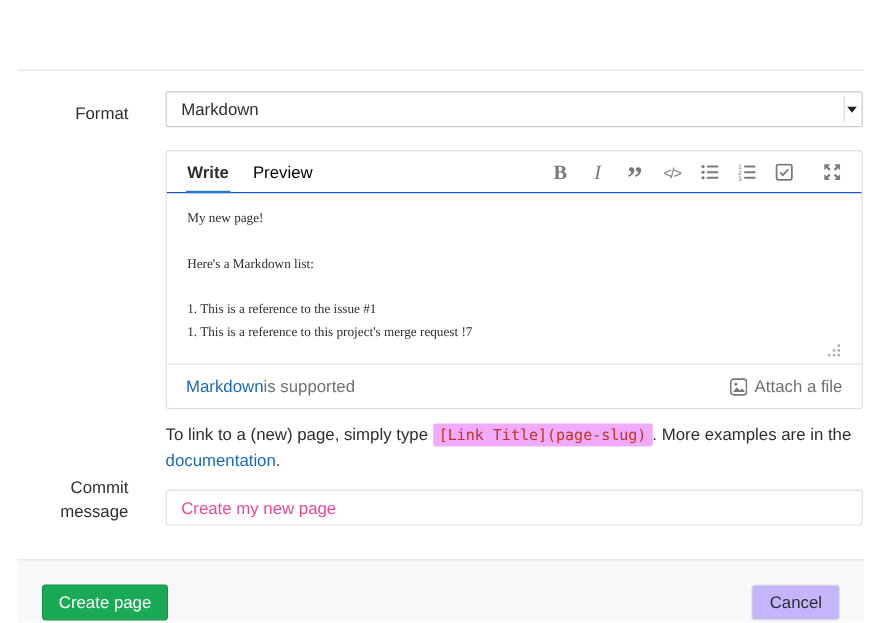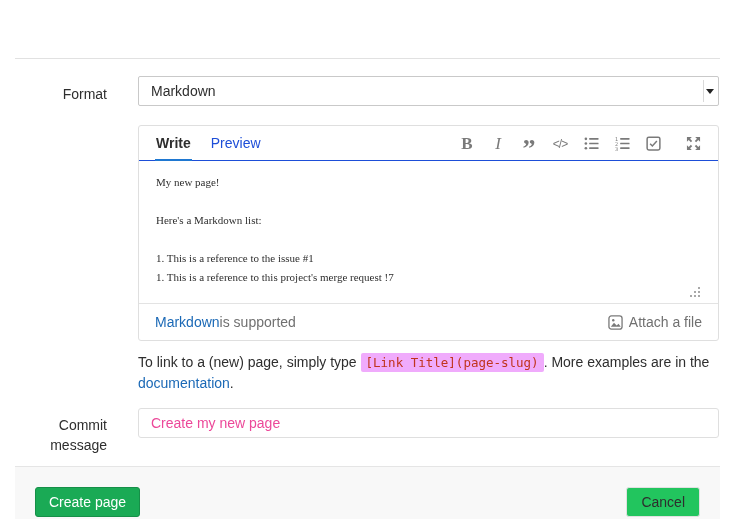--- a/index.html
+++ b/index.html
@@ -13,42 +13,42 @@
   .page-subtitle { font-size:20px; color:#8a8a8a; font-weight:400; }
   .btn-green { position:absolute; right:0; top:-2px; height:33px; background:#1aaa55; color:#fff;
                border:1px solid #168f48; border-radius:4px; font-size:14px; padding:0 15px;
                font-family:"Liberation Sans", sans-serif; cursor:pointer; }
   .header-divider { position:absolute; left:15px; right:15px; top:58px; border-bottom:1px solid #e1e1e1; }
 
   
   .form-label { position:absolute; left:0; width:107px; text-align:right; font-size:14px; color:#2e2e2e; font-weight:400; line-height:20px; }
   .lbl-format { top:84px; }
   .lbl-content { top:133px; }
-  .lbl-commit { top:415px; }
+  .lbl-commit { top:396px; }
 
   
   .select-wrap { position:absolute; left:138px; top:76px; width:581px; height:30px; }
   .select-wrap select {
     width:100%; height:100%; -webkit-appearance:none; appearance:none;
     background:#fff; border:1px solid #c9c9c9; border-radius:2px;
     font-size:14px; color:#2e2e2e; padding:0 24px 0 12px;
     font-family:"Liberation Sans", sans-serif;
   }
   .select-wrap::before { content:""; position:absolute; right:15px; top:4px; bottom:4px; width:1px; background:#d9d9d9; }
   .select-wrap::after { content:""; position:absolute; right:5px; top:13px; width:0; height:0;
     border:4px solid transparent; border-top:5px solid #222; }
 
   
   .editor { position:absolute; left:138px; top:125px; width:581px; height:216px;
             border:1px solid #dfdfdf; border-radius:3px; background:#fff; }
   .editor-toolbar { position:relative; height:35px; border-bottom:1px solid #1d4ed8; display:flex; align-items:stretch; padding:0 16px; }
   .tab { display:inline-flex; align-items:center; font-size:14px; cursor:pointer;
          border-bottom:2px solid transparent; margin-bottom:-1px; padding:0 1px; }
   .tab.active { font-weight:700; color:#2e2e2e; border-bottom-color:#1f78d1; }
-  .tab.inactive { color:#1d4ed8; margin-left:18px; }
+  .tab.inactive { color:#000000; margin-left:18px; }
   .toolbar-spacer { flex:1; }
   .icon-btn { background:none; border:none; color:#7a7a7a; cursor:pointer; margin-left:13px;
               display:inline-flex; align-items:center; justify-content:center; padding:0; height:35px; width:18px;
               font-family:"Liberation Serif", serif; }
   .icon-btn svg { display:block; }
   .glyph-bold { font-size:17px; font-weight:700; }
   .glyph-italic { font-size:17px; font-style:italic; }
   .glyph-quote { font-size:26px; line-height:10px; position:relative; top:5px; font-weight:700; }
   .glyph-code { font-size:12px; font-family:"Liberation Sans", sans-serif; letter-spacing:-1px; }
   .icon-btn.fullscreen { margin-left:22px; }
@@ -79,21 +79,21 @@
   .commit-input { position:absolute; left:138px; top:408px; width:581px; height:30px;
                   border:1px solid #dfdfdf; border-radius:3px; font-size:14px; color:#ec4899;
                   padding:0 12px; font-family:"Liberation Sans", sans-serif; background:#fff; }
 
   
   .form-actions { position:absolute; left:15px; right:15px; top:466px; height:53px;
                   background:#f8f8f8; border-top:1px solid #e5e5e5; }
   .btn-create { position:absolute; left:20px; top:20px; height:30px; background:#1aaa55; color:#fff;
                 border:1px solid #168f48; border-radius:3px; font-size:14px; padding:0 13px;
                 font-family:"Liberation Sans", sans-serif; cursor:pointer; }
-  .btn-cancel { position:absolute; right:20px; top:20px; height:30px; background:#22c55e; color:#2e2e2e;
+  .btn-cancel { position:absolute; right:20px; top:20px; height:30px; background:#c4b5fd; color:#2e2e2e;
                 border:1px solid #e1e1e1; border-radius:3px; font-size:14px; padding:0 14px;
                 font-family:"Liberation Sans", sans-serif; cursor:pointer; }
 </style>
 </head>
 <body>
 
 <div id="app">
 
   <div class="header-divider"></div>
 

